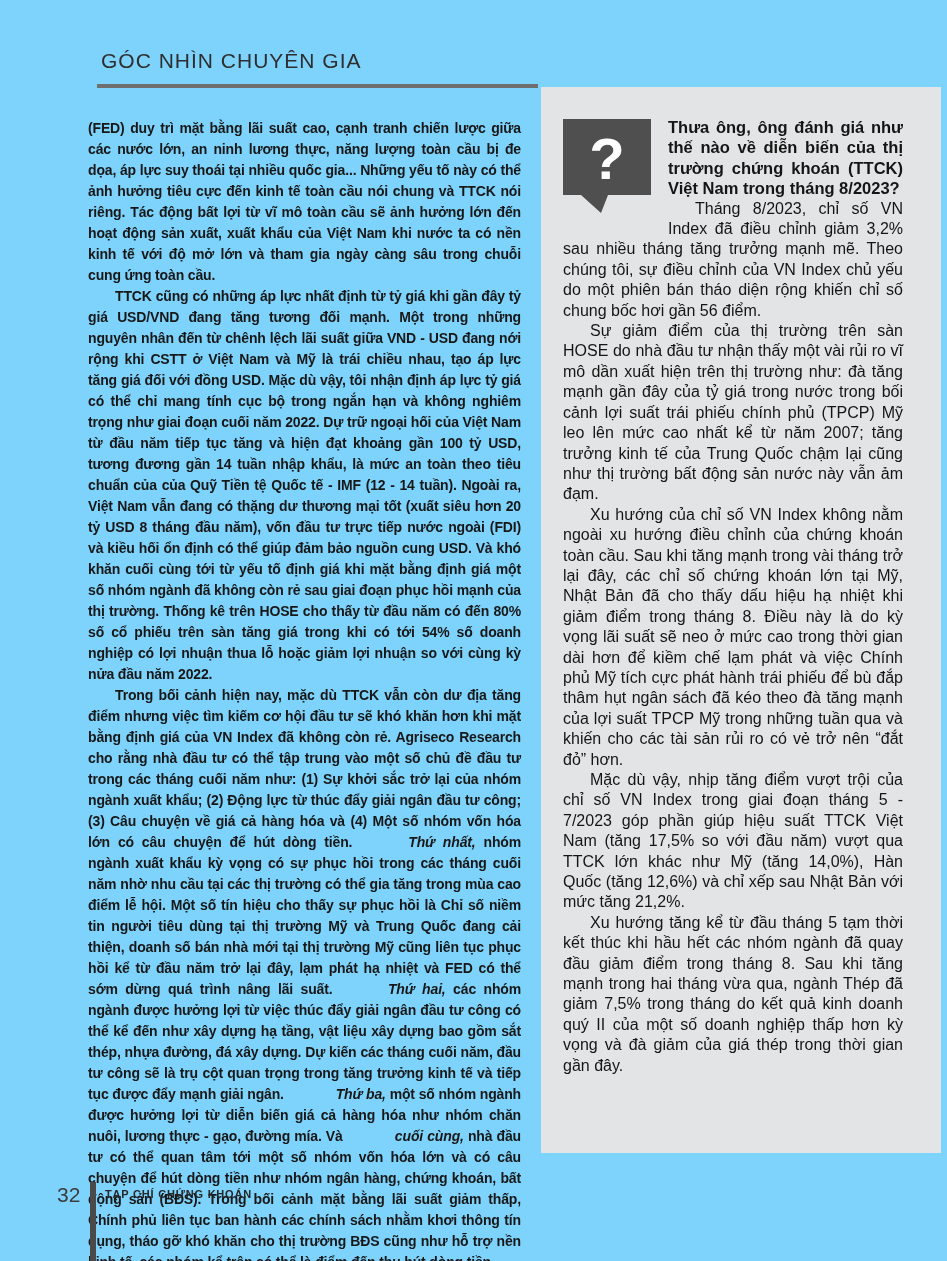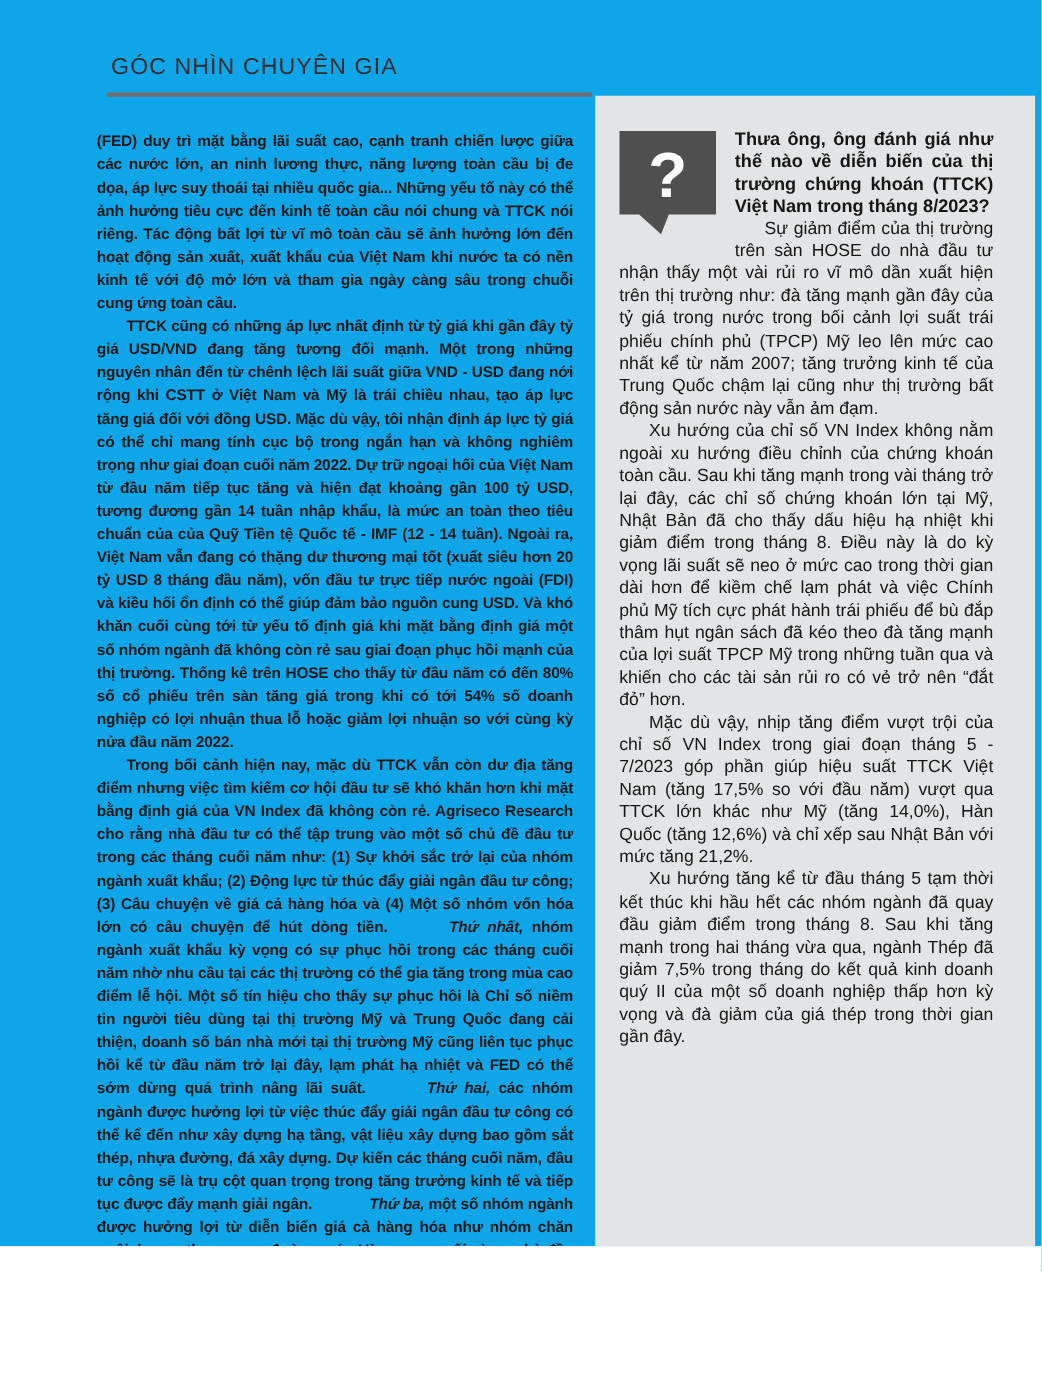--- a/index.html
+++ b/index.html
@@ -1,19 +1,19 @@
 <!DOCTYPE html>
 <html><head>
 <meta charset="utf-8">
 <style>
   html,body{margin:0;padding:0;background:#ffffff;}
   .page{
     position:relative;
-    width:947px;height:1133px;
-    background:#0ea5e9;
+    width:947px;height:1261px;
+    background:#7dd3fc;
     font-family:"Liberation Sans","DejaVu Sans",sans-serif;
     color:#1a1a1a;
     overflow:hidden;
   }
   
   .section-title{
     position:absolute;left:101px;top:49px;
     font-size:21px;font-weight:400;letter-spacing:1px;color:#2e2e2e;
   }
   .header-rule{
@@ -79,20 +79,21 @@
   <div class="panel">
     <div class="qa">
       <span class="q-icon">
         <svg width="88" height="96" viewBox="0 0 88 96" xmlns="http://www.w3.org/2000/svg">
           <path d="M0 0 H88 V76 H45 L38 94 L18 76 H0 Z" fill="#4f4f4f"></path>
           <text x="44" y="60" text-anchor="middle" font-size="58" font-weight="bold" fill="#ffffff">?</text>
         </svg>
       </span>
       <p class="question">Thưa ông, ông đánh giá như thế nào về diễn biến của thị trường chứng khoán (TTCK) Việt Nam trong tháng 8/2023?</p>
       <div>
+          <p class="para">Tháng 8/2023, chỉ số VN Index đã điều chỉnh giảm 3,2% sau nhiều tháng tăng trưởng mạnh mẽ. Theo chúng tôi, sự điều chỉnh của VN Index chủ yếu do một phiên bán tháo diện rộng khiến chỉ số chung bốc hơi gần 56 điểm.</p>
           <p class="para">Sự giảm điểm của thị trường trên sàn HOSE do nhà đầu tư nhận thấy một vài rủi ro vĩ mô dần xuất hiện trên thị trường như: đà tăng mạnh gần đây của tỷ giá trong nước trong bối cảnh lợi suất trái phiếu chính phủ (TPCP) Mỹ leo lên mức cao nhất kể từ năm 2007; tăng trưởng kinh tế của Trung Quốc chậm lại cũng như thị trường bất động sản nước này vẫn ảm đạm.</p>
           <p class="para">Xu hướng của chỉ số VN Index không nằm ngoài xu hướng điều chỉnh của chứng khoán toàn cầu. Sau khi tăng mạnh trong vài tháng trở lại đây, các chỉ số chứng khoán lớn tại Mỹ, Nhật Bản đã cho thấy dấu hiệu hạ nhiệt khi giảm điểm trong tháng 8. Điều này là do kỳ vọng lãi suất sẽ neo ở mức cao trong thời gian dài hơn để kiềm chế lạm phát và việc Chính phủ Mỹ tích cực phát hành trái phiếu để bù đắp thâm hụt ngân sách đã kéo theo đà tăng mạnh của lợi suất TPCP Mỹ trong những tuần qua và khiến cho các tài sản rủi ro có vẻ trở nên “đắt đỏ” hơn.</p>
           <p class="para">Mặc dù vậy, nhịp tăng điểm vượt trội của chỉ số VN Index trong giai đoạn tháng 5 - 7/2023 góp phần giúp hiệu suất TTCK Việt Nam (tăng 17,5% so với đầu năm) vượt qua TTCK lớn khác như Mỹ (tăng 14,0%), Hàn Quốc (tăng 12,6%) và chỉ xếp sau Nhật Bản với mức tăng 21,2%.</p>
           <p class="para">Xu hướng tăng kể từ đầu tháng 5 tạm thời kết thúc khi hầu hết các nhóm ngành đã quay đầu giảm điểm trong tháng 8. Sau khi tăng mạnh trong hai tháng vừa qua, ngành Thép đã giảm 7,5% trong tháng do kết quả kinh doanh quý II của một số doanh nghiệp thấp hơn kỳ vọng và đà giảm của giá thép trong thời gian gần đây.</p>
         </div>
     </div>
   </div>
 
   <span class="page-number">32</span>
   <span class="footer-bar"></span>

